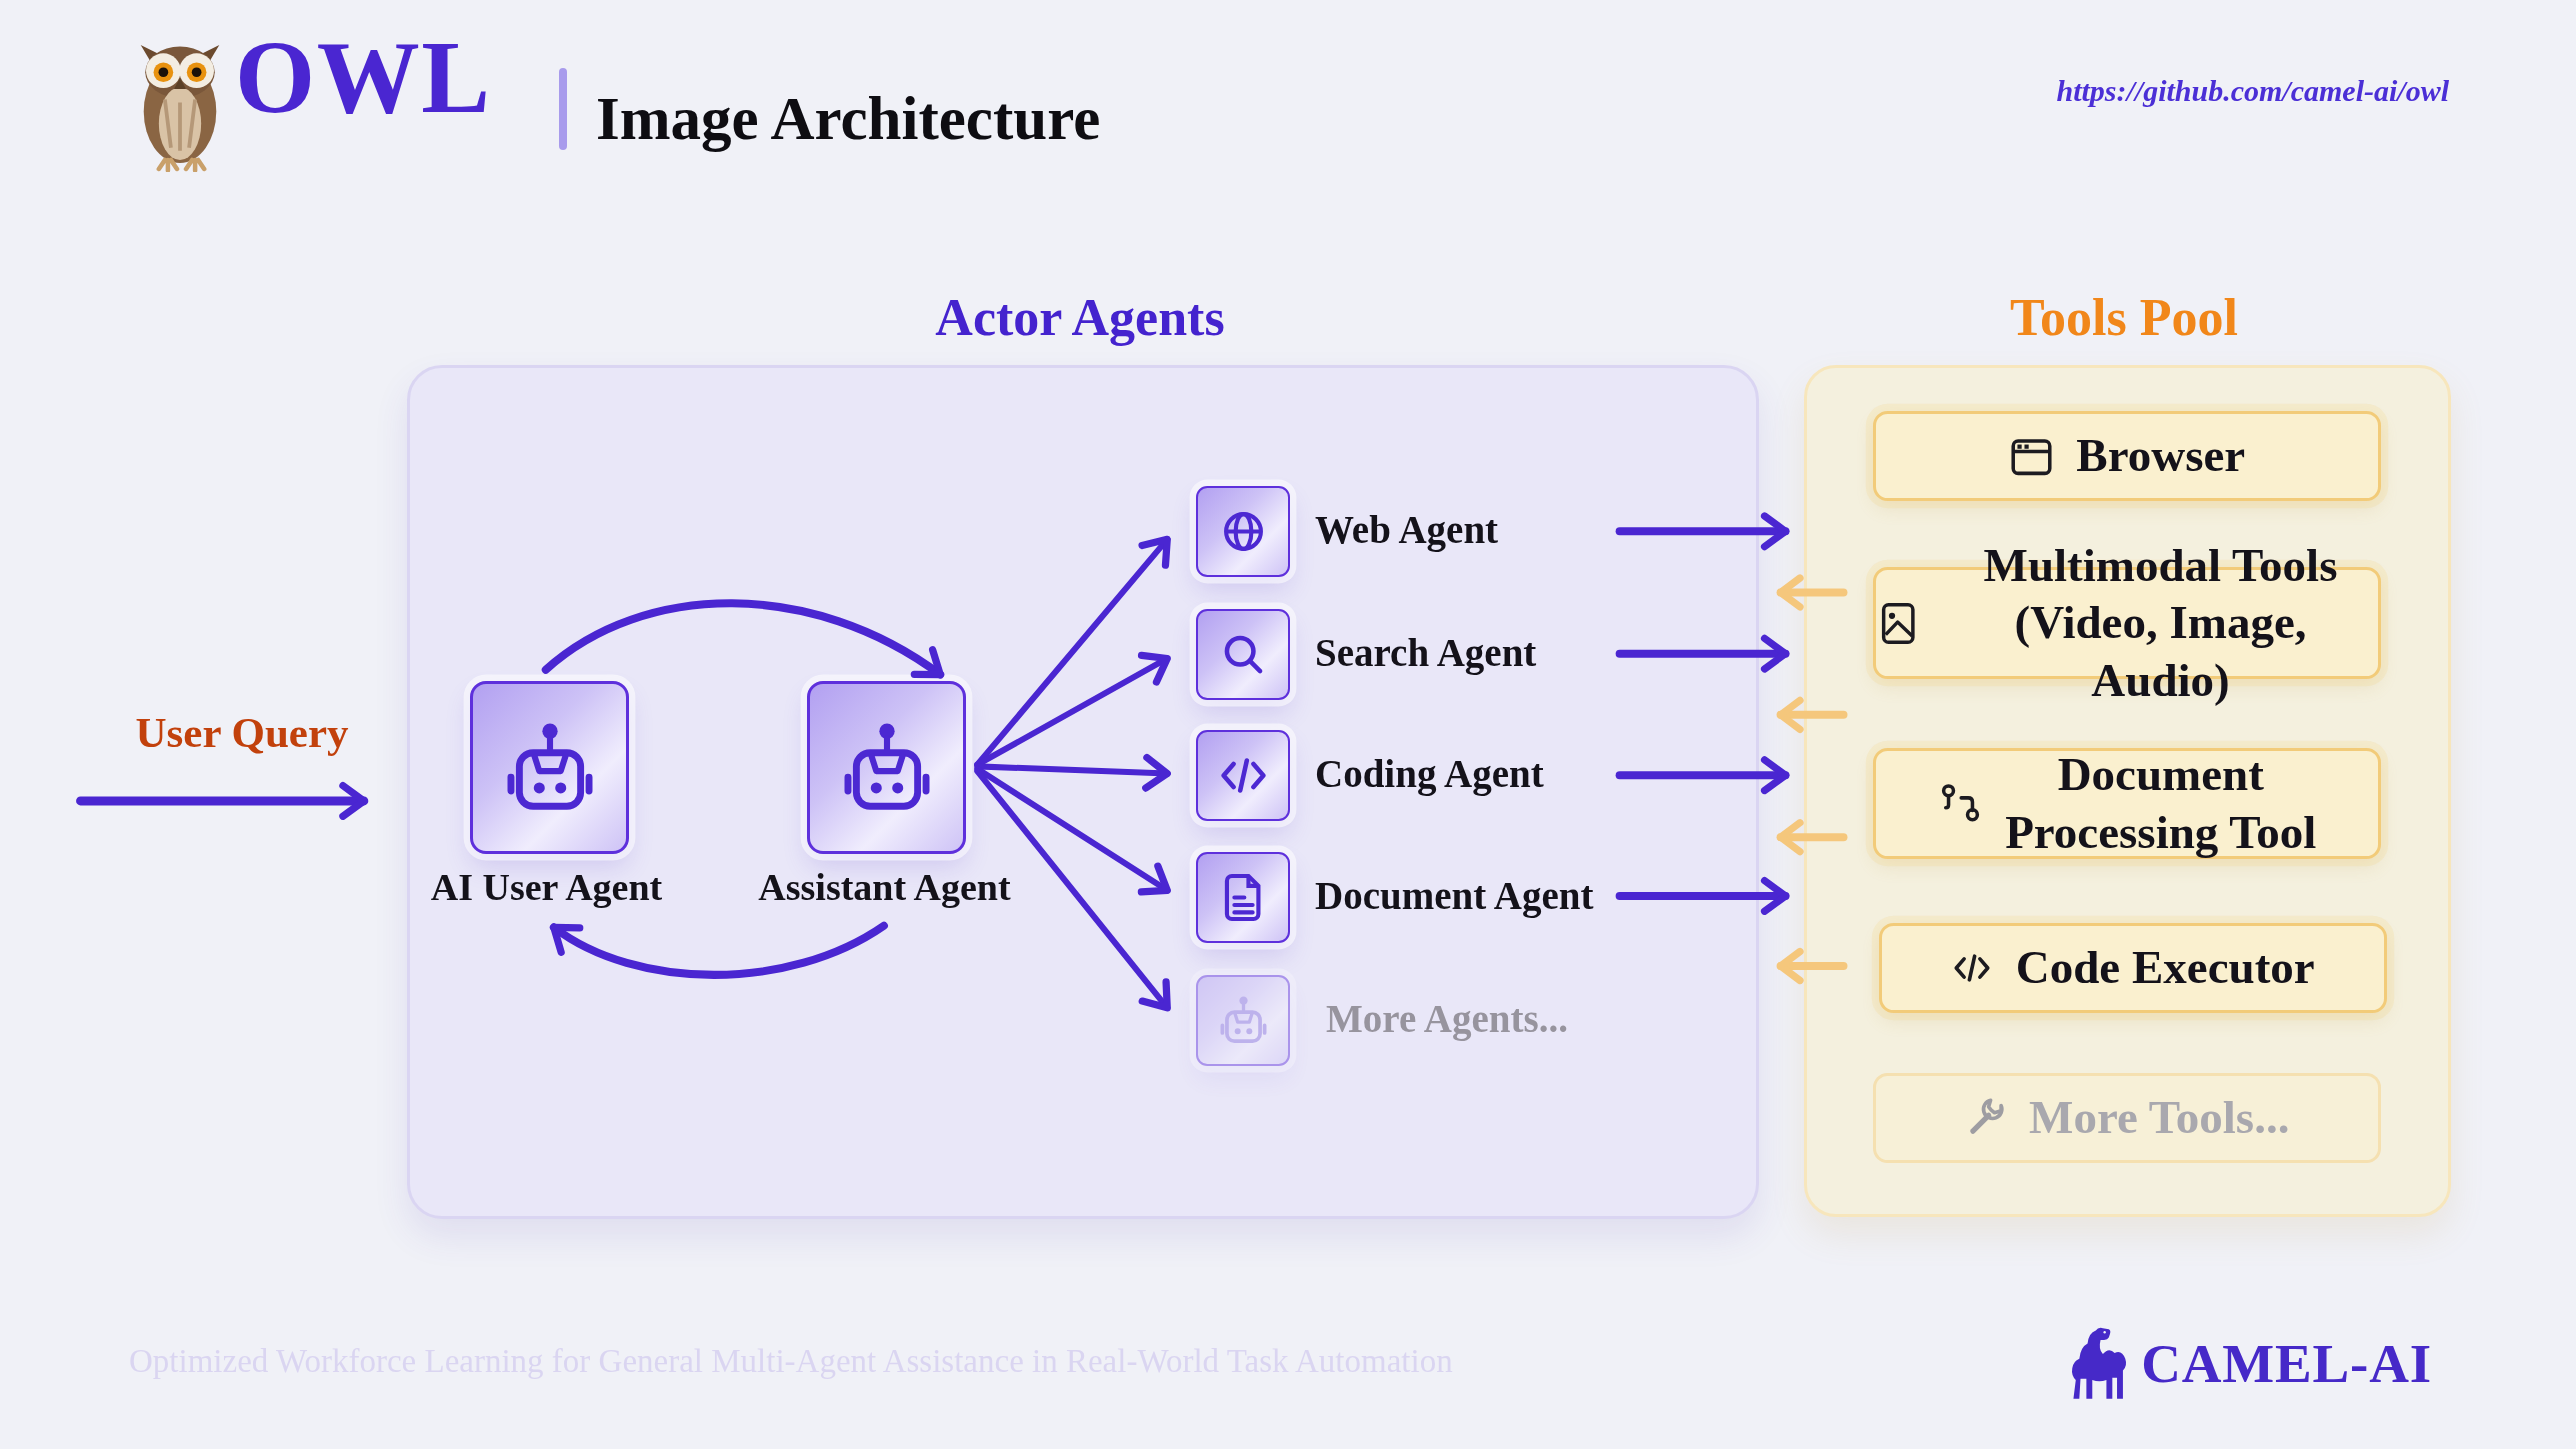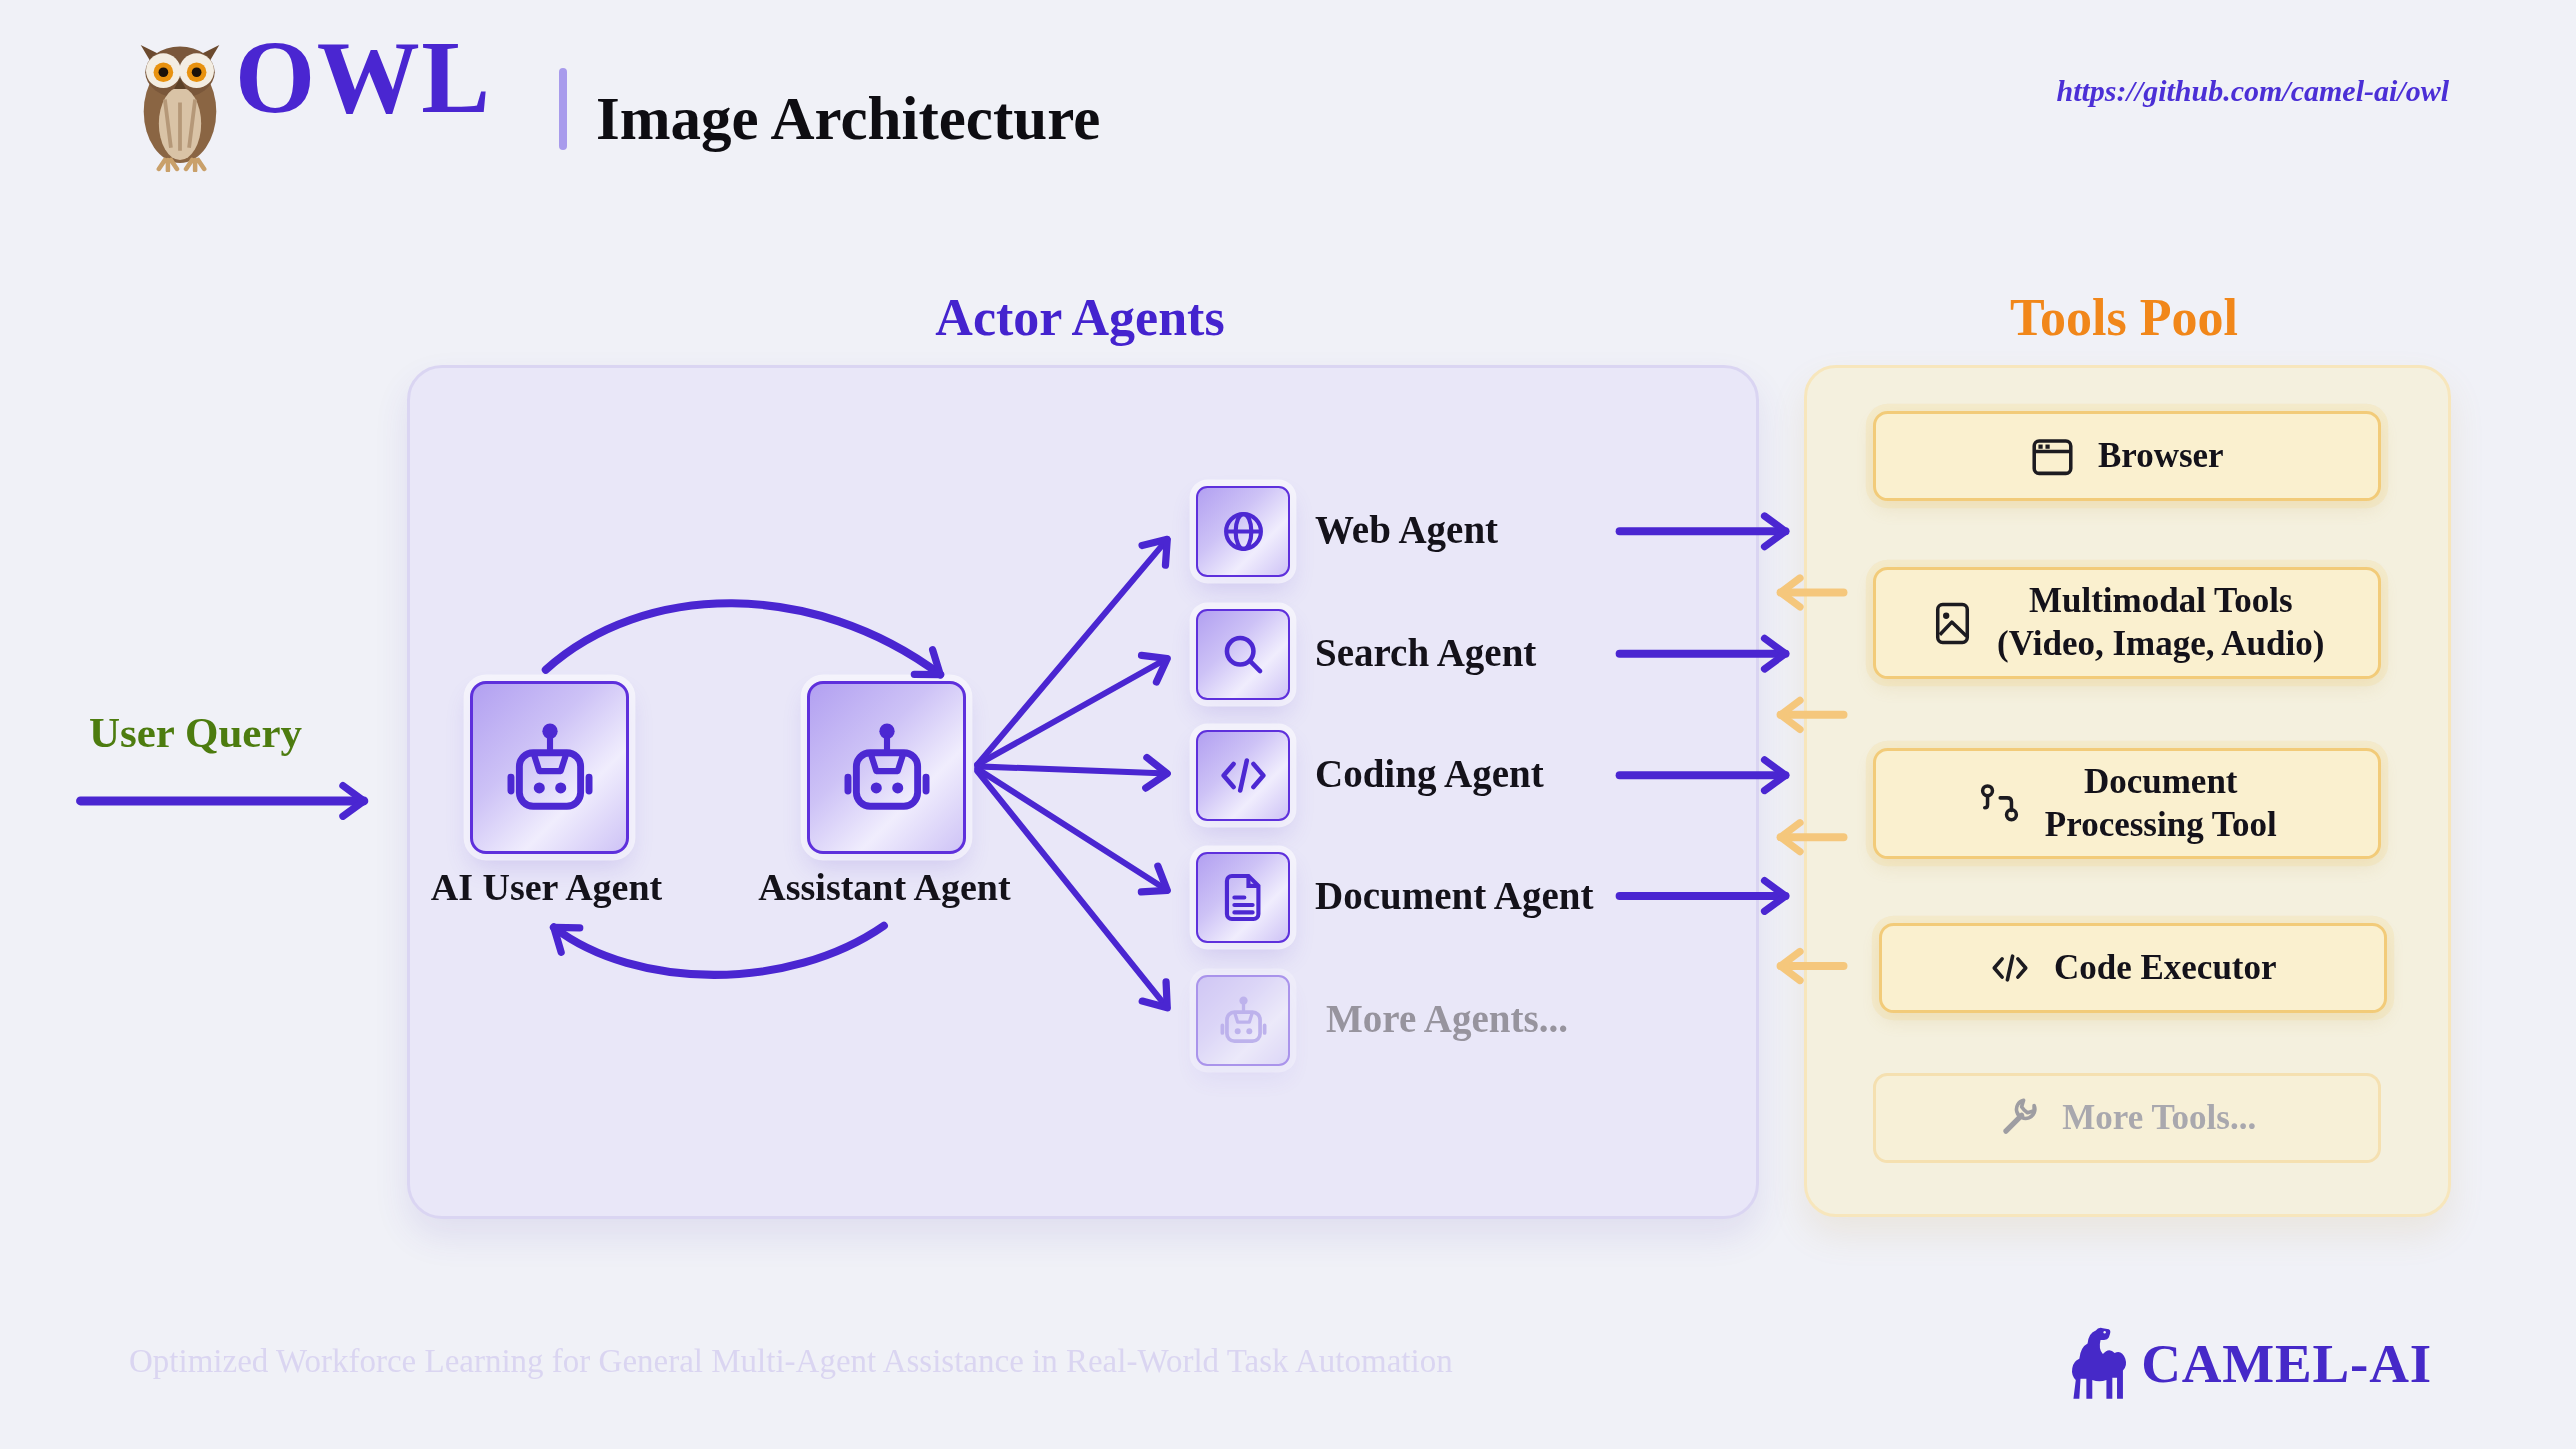--- a/index.html
+++ b/index.html
@@ -18,42 +18,42 @@
   .actor-title{left:1080px;top:288px;color:#4423CE;}
   .tools-title{left:2124px;top:288px;color:#F1871A;}
 
   
   .actor-box{position:absolute;left:407px;top:365px;width:1346px;height:848px;border-radius:35px;
     background:#E9E7F8;border:3.2px solid #DAD5F2;box-shadow:0 17.7px 35px rgba(80,60,180,0.10);}
   .tools-box{position:absolute;left:1804px;top:365px;width:641px;height:846px;border-radius:32px;
     background:#F4F0DE;border:3.2px solid #F7E6BC;box-shadow:0 17.7px 35px rgba(190,150,60,0.12);}
 
   
-  .user-query-label{position:absolute;left:89px;top:708px;width:306px;font-size:43px;font-weight:700;color:#4d7c0f;}
+  .user-query-label{position:absolute;left:89px;top:708px;width:306px;text-align:center;font-size:43px;font-weight:700;color:#c2410c;}
 
   
   .tile{position:absolute;border-radius:16px;border:3.2px solid #5E30DC;
     background:linear-gradient(135deg,#B2A0F1 0%,#CDC2F6 38%,#F0EDFD 68%,#CEC3F6 100%);
     box-shadow:0 0 0 6.4px rgba(255,255,255,0.55),0 13px 24px rgba(100,70,210,0.18);
     display:flex;align-items:center;justify-content:center;}
   .tile-big{width:153px;height:167px;}
   .tile-sm{left:1196px;width:90px;height:87px;border-radius:11.3px;border-width:2.4px;}
   .tile-muted{opacity:0.45;}
   .loop-label{position:absolute;width:419px;text-align:center;font-size:38px;font-weight:700;color:#14121A;}
 
   
   .agent-label{position:absolute;left:1315px;font-size:39px;font-weight:700;color:#14121A;white-space:nowrap;}
   .agent-label.muted{color:#97949E;margin-left:11px;}
 
   
   .tool-btn{position:absolute;left:1873px;width:502px;border-radius:14.5px;background:#FAF0CF;border:3.2px solid #F2CB79;
     box-shadow:0 0 0 7.2px rgba(244,208,122,0.18),0 8px 17.7px rgba(190,150,60,0.14);
     display:flex;align-items:center;justify-content:center;gap:22.5px;}
   .tool-btn.muted{background:rgba(250,240,207,0.45);border-color:rgba(242,211,143,0.55);box-shadow:none;align-items:center;}
-  .tool-text{font-size:35px;font-weight:700;color:#14121A;text-align:center;line-height:1.22;}
+  .tool-text{font-size:47px;font-weight:700;color:#14121A;text-align:center;line-height:1.22;}
   .tool-text.muted{color:#A9A8AE;}
 
   
   .tagline{position:absolute;left:129px;top:1343px;font-size:33px;color:#DAD5F1;}
   .camel-brand{position:absolute;left:2064px;top:1311px;display:flex;align-items:center;gap:11.3px;margin-top:14px;}
   .camel-text{font-size:55px;font-weight:700;color:#4629C8;letter-spacing:0.8px;}
 
   svg{display:block;}
   .arrows{position:absolute;left:0;top:0;width:2576px;height:1449px;pointer-events:none;}
 </style>

